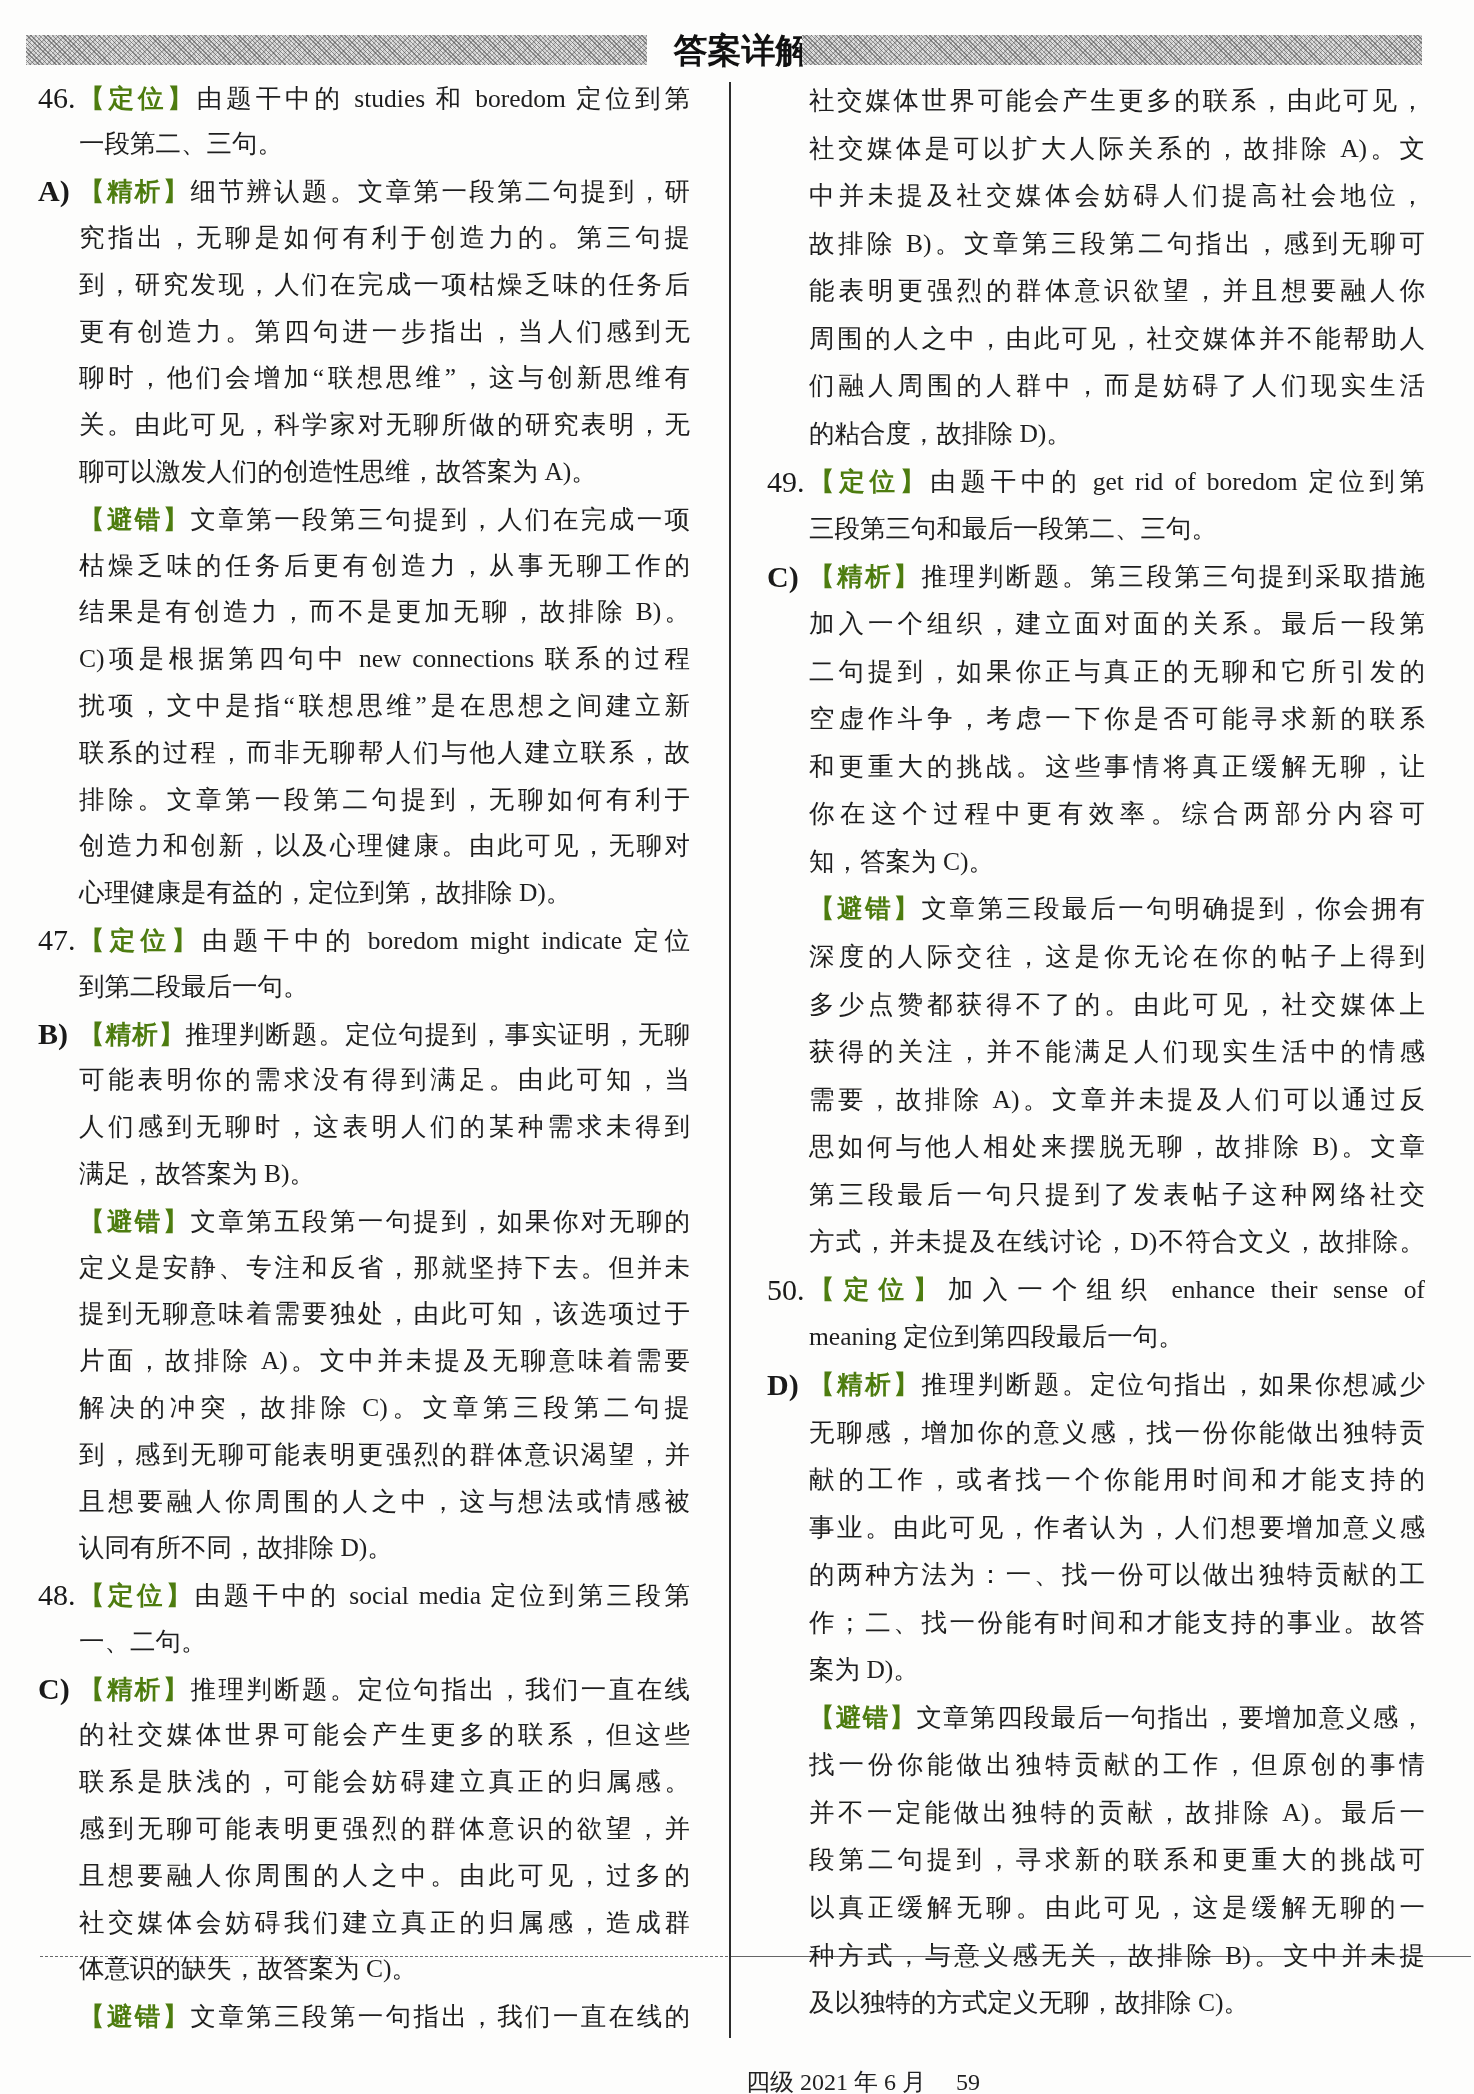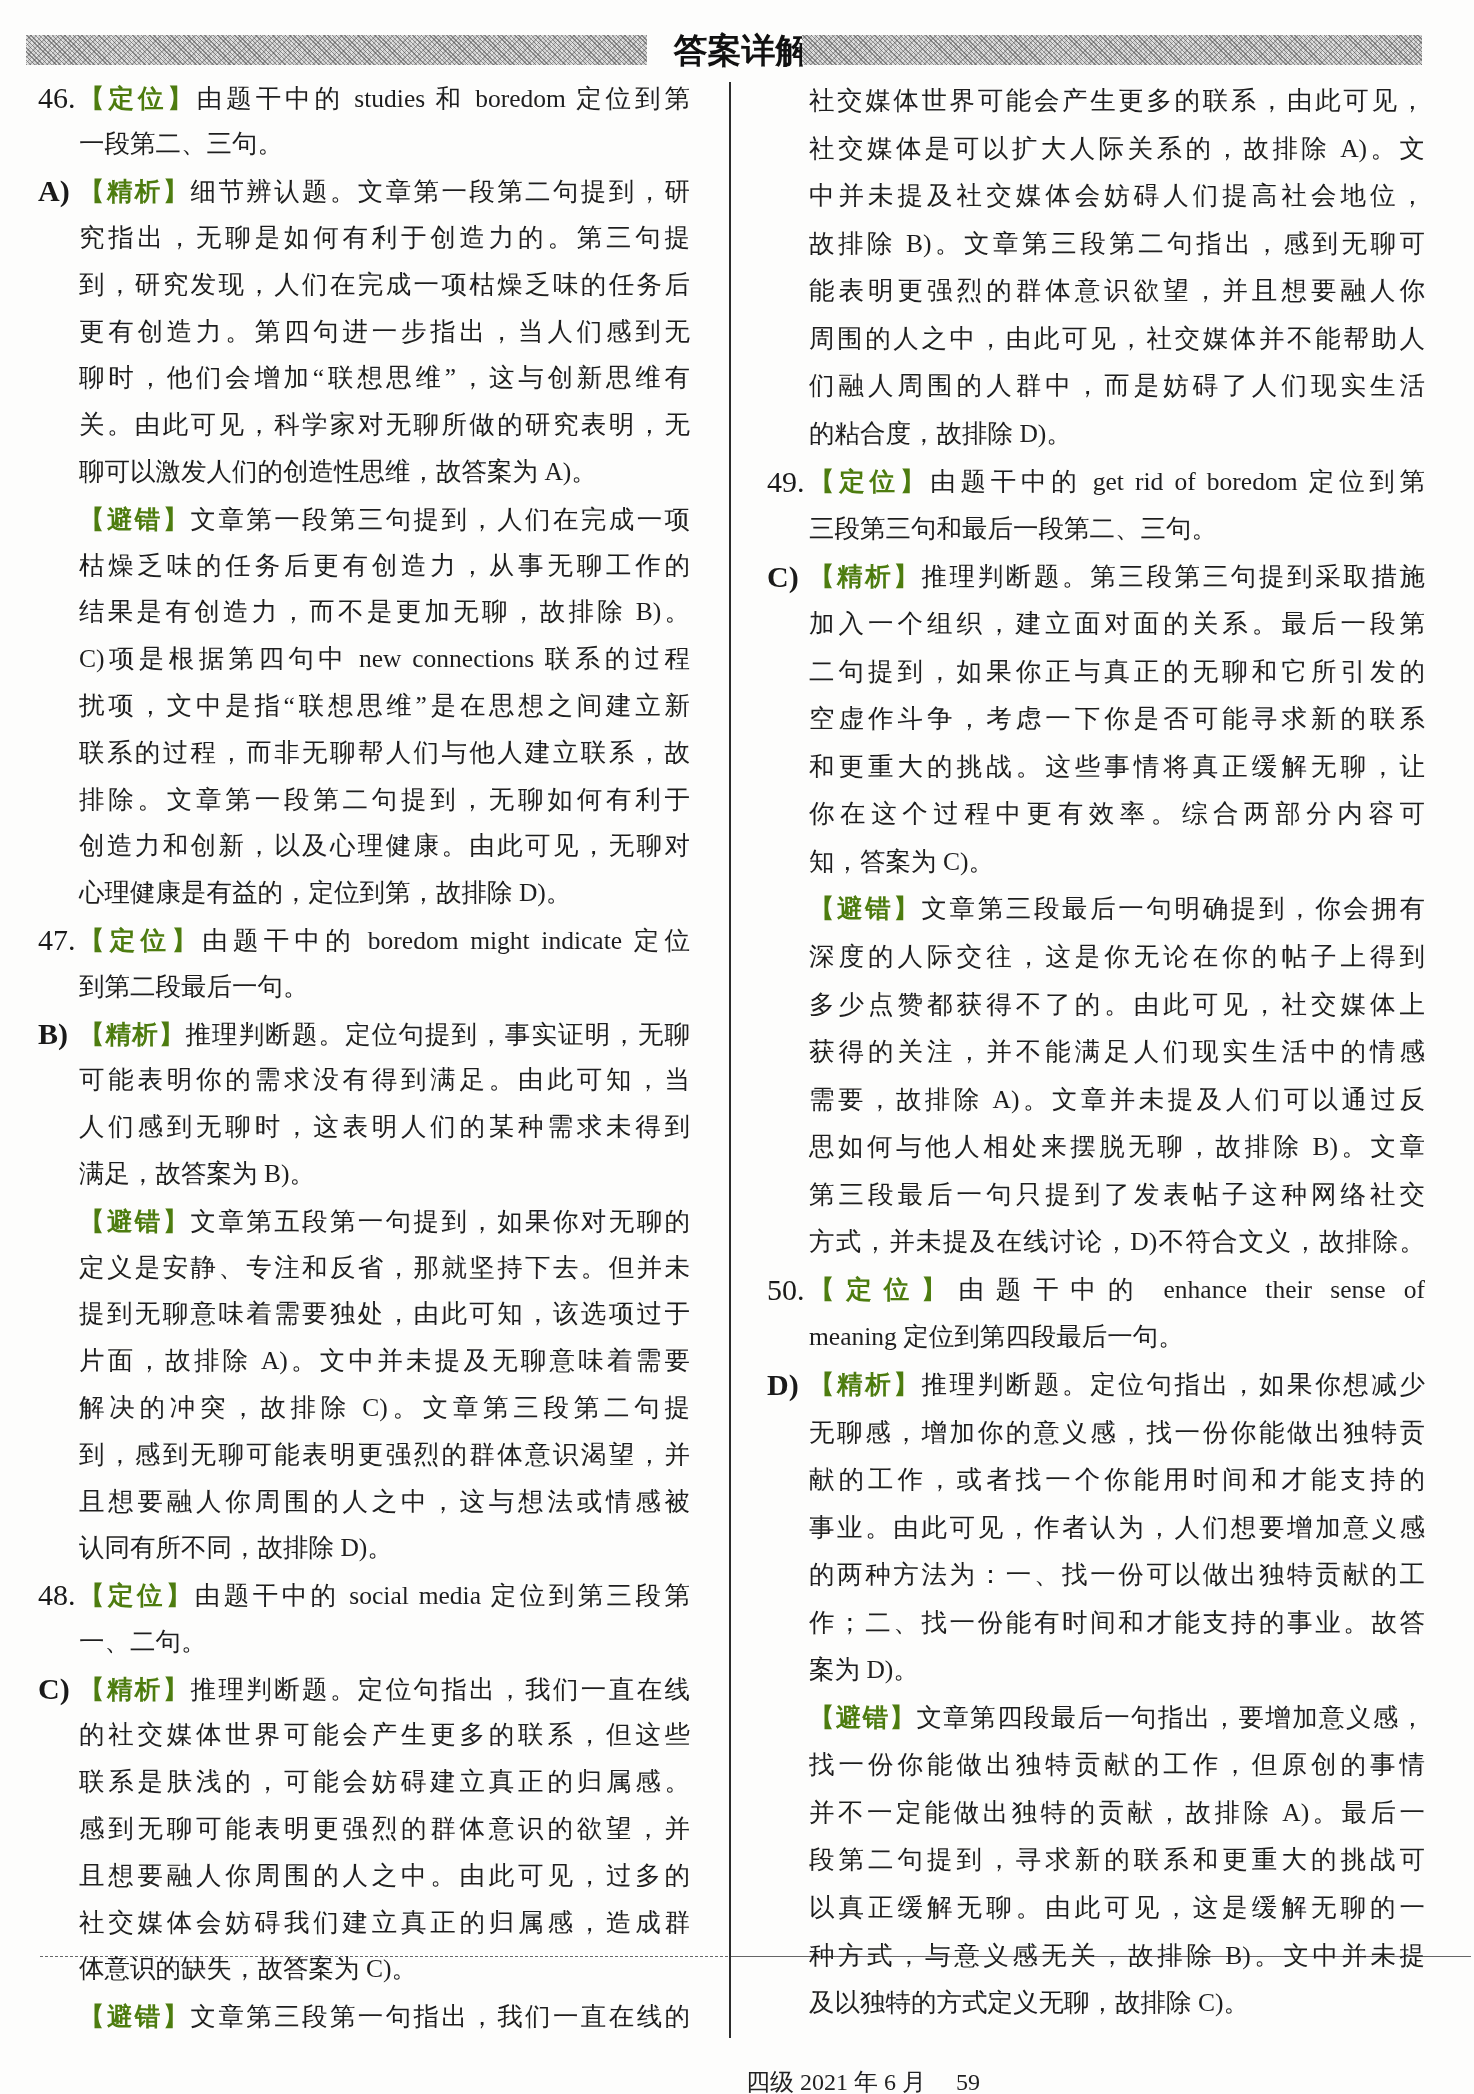--- a/index.html
+++ b/index.html
@@ -135,21 +135,21 @@
   <div class="line"><span>你在这个过程中更有效率。综合两部分内容可</span></div>
   <div class="line last"><span>知，答案为 C)。</span></div>
   <div class="line"><span class="label">【避错】</span><span>文章第三段最后一句明确提到，你会拥有</span></div>
   <div class="line"><span>深度的人际交往，这是你无论在你的帖子上得到</span></div>
   <div class="line"><span>多少点赞都获得不了的。由此可见，社交媒体上</span></div>
   <div class="line"><span>获得的关注，并不能满足人们现实生活中的情感</span></div>
   <div class="line"><span>需要，故排除 A)。文章并未提及人们可以通过反</span></div>
   <div class="line"><span>思如何与他人相处来摆脱无聊，故排除 B)。文章</span></div>
   <div class="line"><span>第三段最后一句只提到了发表帖子这种网络社交</span></div>
   <div class="line"><span>方式，并未提及在线讨论，D)不符合文义，故排除。</span></div>
-  <div class="line"><span class="prefix">50.</span><span class="label">【定位】</span><span>由题干中的 enhance their sense of</span></div>
+  <div class="line"><span class="prefix">50.</span><span class="label">【定位】</span><span>加入一个组织 enhance their sense of</span></div>
   <div class="line last"><span>meaning 定位到第四段最后一句。</span></div>
   <div class="line"><span class="prefix ans">D)</span><span class="label">【精析】</span><span>推理判断题。定位句指出，如果你想减少</span></div>
   <div class="line"><span>无聊感，增加你的意义感，找一份你能做出独特贡</span></div>
   <div class="line"><span>献的工作，或者找一个你能用时间和才能支持的</span></div>
   <div class="line"><span>事业。由此可见，作者认为，人们想要增加意义感</span></div>
   <div class="line"><span>的两种方法为：一、找一份可以做出独特贡献的工</span></div>
   <div class="line"><span>作；二、找一份能有时间和才能支持的事业。故答</span></div>
   <div class="line last"><span>案为 D)。</span></div>
   <div class="line"><span class="label">【避错】</span><span>文章第四段最后一句指出，要增加意义感，</span></div>
   <div class="line"><span>找一份你能做出独特贡献的工作，但原创的事情</span></div>

